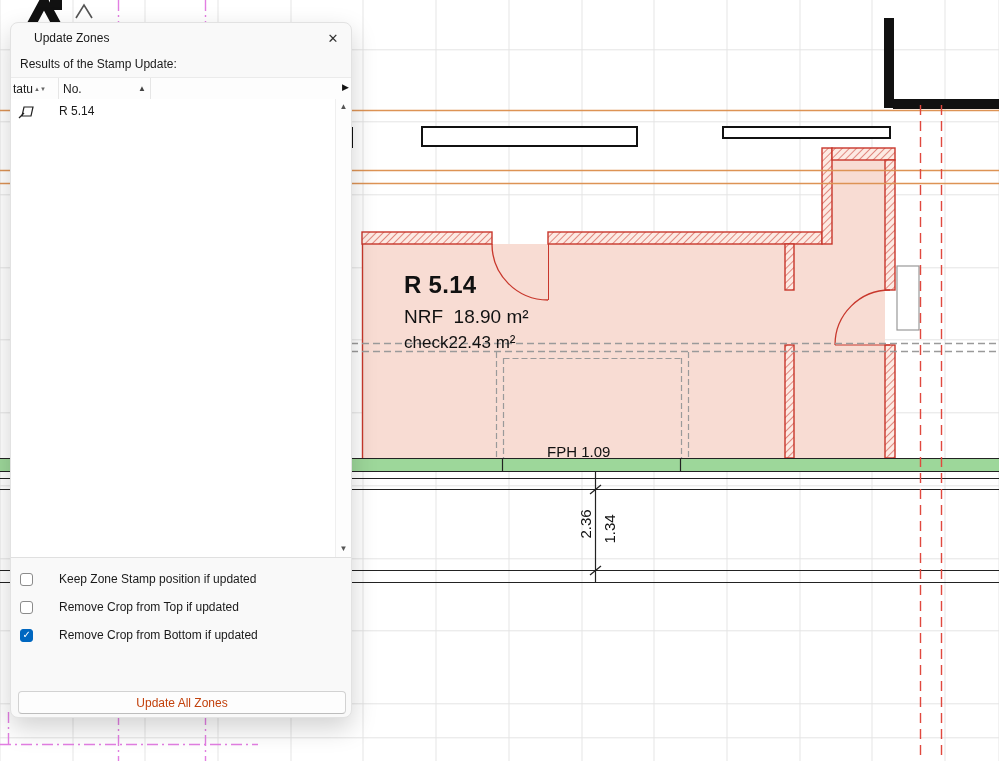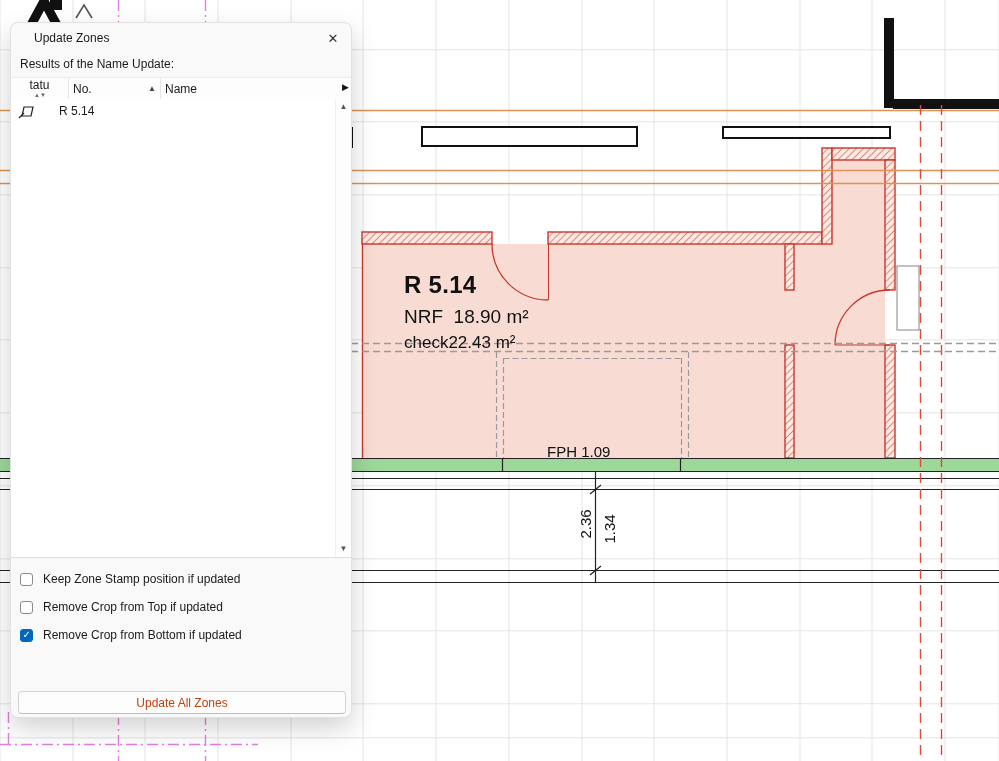--- a/index.html
+++ b/index.html
@@ -45,37 +45,37 @@
     position:absolute;left:0;top:54px;width:340px;height:481px;
     background:#ffffff;border-top:1px solid #ebebeb;border-bottom:1px solid #e0e0e0;
     box-sizing:border-box;
   }
   .thead{
     position:absolute;left:0;top:0;right:0;height:21px;
     border-bottom:1px solid #e6e6e6;background:#fdfdfd;display:flex;align-items:center;
   }
   .th{height:100%;display:flex;align-items:center;box-sizing:border-box;
       border-right:1px solid #e6e6e6;padding:0 2px;position:relative;}
-  .th-status{width:58px;padding-left:2px;flex-direction:column;}
+  .th-status{width:48px;padding-left:2px;}
   .th-no{width:92px;padding-left:4px;text-align:center;}
   .th-name{flex:1;border-right:none;padding-left:4px;}
   .s6{font-style:normal;font-size:6px;color:#666;line-height:1;}
   .sortpair{margin-left:1px;display:inline-flex;gap:0;}
   .sortind{position:absolute;right:4px;font-size:8px;color:#444;}
   .th-scroll{position:absolute;right:2px;top:4px;font-size:9px;color:#111;cursor:pointer;}
   .tbody{position:absolute;left:0;top:21px;right:0;bottom:0;background:#fff;}
   .trow{position:absolute;left:0;top:2px;right:16px;height:20px;display:flex;align-items:center;}
   .rowicon{position:absolute;left:7px;top:3px;width:18px;height:15px;}
   .rowno{position:absolute;left:48px;}
   .vscroll{position:absolute;right:0;top:0;bottom:0;width:15px;border-left:1px solid #efefef;background:#fdfdfd;}
   .sarrow{position:absolute;left:0;right:0;text-align:center;font-size:8px;color:#555;cursor:pointer;}
   .sarrow.up{top:3px;}
   .sarrow.down{bottom:4px;}
   
-  .opt{position:absolute;left:9px;right:9px;height:20px;display:flex;align-items:center;gap:10px;cursor:pointer;}
+  .opt{position:absolute;left:9px;right:9px;height:20px;display:flex;align-items:center;gap:26px;cursor:pointer;}
   .opt1{top:546px;} .opt2{top:574px;} .opt3{top:602px;}
   .cb{width:13px;height:13px;border:1px solid #8b8b8b;border-radius:3px;background:#fff;
       display:inline-block;position:relative;flex:none;box-sizing:border-box;}
   .cb.checked{background:#0067c0;border-color:#0067c0;}
   .cb.checked::after{content:"✓";color:#fff;font-size:10px;font-weight:bold;
       position:absolute;left:1.5px;top:-1px;}
   
   .btn{
     position:absolute;left:7px;width:328px;height:23px;border-radius:4px;
     background:#f3f3f3;color:#9c9c9c;border:1px solid #ececec;
@@ -204,37 +204,34 @@
   <div class="dim dim-a">2.36</div>
   <div class="dim dim-b">1.34</div>
 </div>
 
 <div class="dialog">
   <span class="dlg-title">Update Zones</span>
   <button class="dlg-close">
     <span>✕</span>
   </button>
 
-  <div class="dlg-sub">Results of the Name Update:</div>
+  <div class="dlg-sub">Results of the Stamp Update:</div>
 
   <div class="listwrap">
     <div class="thead">
       <div class="th th-status">
         <span>tatu</span>
         <span class="sortpair">
           <i class="s6">▲</i>
             <i class="s6">▼</i>
         </span>
       </div>
       <div class="th th-no">
         <span>No.</span>
         <span class="sortind">▲</span>
-      </div>
-      <div class="th th-name">
-        <span>Name</span>
       </div>
       <span class="th-scroll">▶</span>
     </div>
 
     <div class="tbody">
       <div class="trow">
         <span class="rowicon">
           <svg width="18" height="15" viewBox="0 0 18 15">
             <path d="M4 12 L6 3 L15 3 L13 12 Z" fill="none" stroke="#222" stroke-width="1.2"></path>
             <path d="M1 14 L6 9" stroke="#222" stroke-width="1.2"></path>

